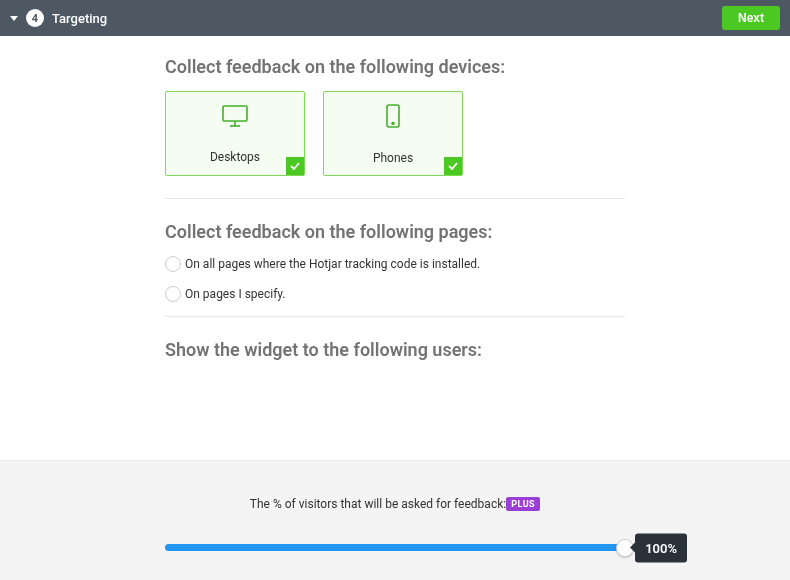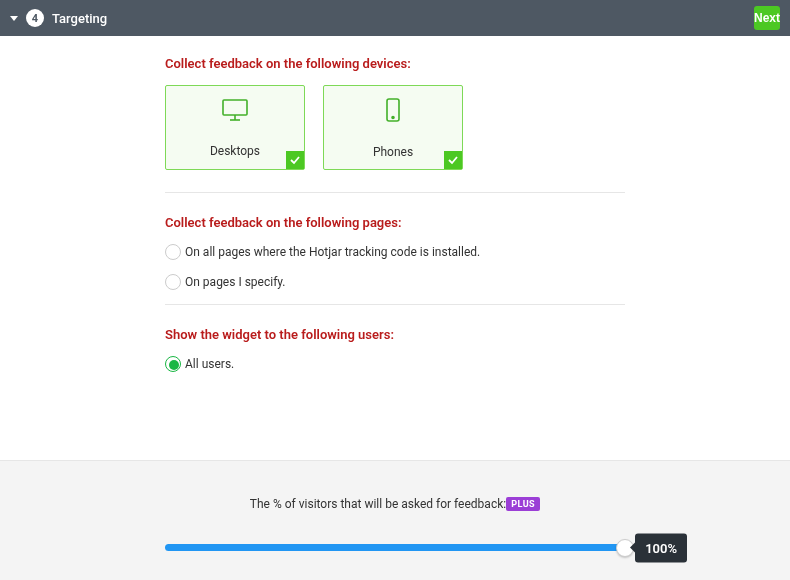--- a/index.html
+++ b/index.html
@@ -44,38 +44,38 @@
   }
   .header-title {
     font-size: 13px;
     font-weight: 500;
   }
   .next-btn {
     background: #4cc823;
     color: #fff;
     border: none;
     border-radius: 3px;
-    padding: 5px 0;
+    padding: 5px 16px;
     font-size: 12px;
     font-weight: 600;
     cursor: pointer;
   }
   .content {
     padding: 20px 0 0 0;
     display: flex;
     flex-direction: column;
     align-items: center;
   }
   .inner {
     width: 460px;
   }
   .section-title {
-    font-size: 13px;
+    font-size: 18px;
     font-weight: 600;
-    color: #b91c1c;
+    color: #737373;
     margin-bottom: 14px;
   }
   .device-row {
     display: flex;
     gap: 18px;
     margin-bottom: 22px;
   }
   .device-card {
     position: relative;
     width: 140px;
@@ -284,24 +284,20 @@
       </div>
       <div class="radio-row">
         <div class="radio"></div>
         <div class="radio-label">On pages I specify.</div>
       </div>
       <hr class="sep">
     </div>
 
     <div class="section" style="margin-bottom:0">
       <div class="section-title">Show the widget to the following users:</div>
-      <div class="radio-row">
-        <div class="radio selected"></div>
-        <div class="radio-label">All users.</div>
-      </div>
     </div>
 
   </div>
 </div>
 
 <div class="footer">
   <div class="slider-title-row">
     <span class="slider-title">The % of visitors that will be asked for feedback:</span>
     <span class="plus-badge">PLUS</span>
   </div>

